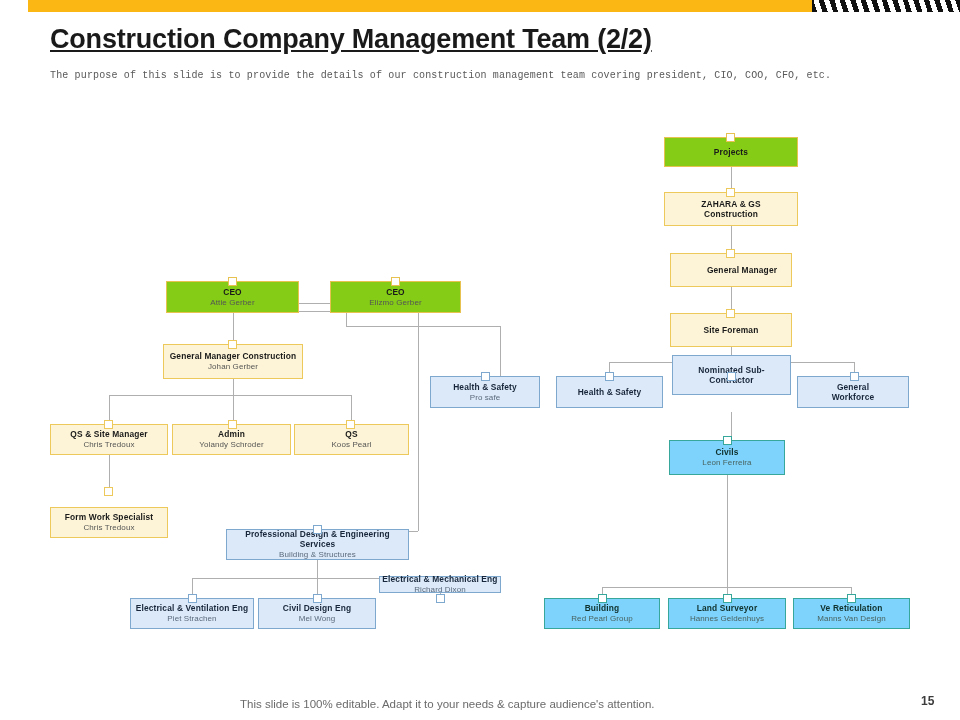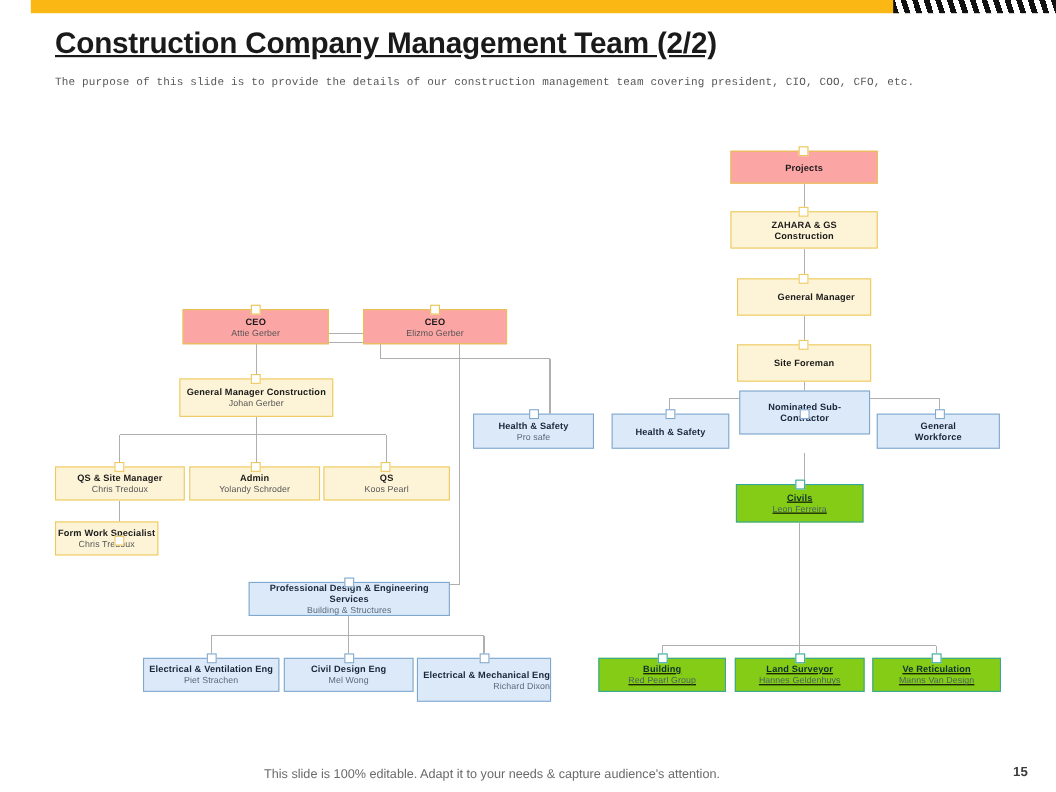--- a/index.html
+++ b/index.html
@@ -100,41 +100,40 @@
   }
   .node .sub {
     font-size: 8px;
     color: #555555;
     letter-spacing: 0.1px;
     margin-top: 1px;
   }
 
   
   .n-amber {
-    background: #fca5a5;
+    background: #84cc16;
     border-color: #E8C250;
     text-align: right;
   }
   
   .n-cream {
     background: #FDF4D7;
     border-color: #EDC95C;
   }
   
   .n-blue {
     background: #DCE9F8;
     border-color: #7FA8CE;
   }
   .n-blue .title { color: #17263a; }
   .n-blue .sub { color: #5a6a7d; }
   
   .n-teal {
-    background: #84cc16;
+    background: #7dd3fc;
     border-color: #36A79A;
-    text-decoration: underline;
   }
   .n-teal .title { color: #10302c; }
   .n-teal .sub { color: #4a6360; }
 
   
   .anchor {
     position: absolute;
     width: 9px; height: 9px;
     box-sizing: border-box;
     background: #ffffff;
@@ -304,21 +303,21 @@
     <div class="sub">Yolandy Schroder</div>
   </div>
   <div class="anchor a-cream" style="left:228px; top:420px;"></div>
 
   <div class="node n-cream" style="left:294px; top:424px; width:115px; height:31px;">
     <div class="title">QS</div>
     <div class="sub">Koos Pearl</div>
   </div>
   <div class="anchor a-cream" style="left:346px; top:420px;"></div>
 
-  <div class="node n-cream" style="left:50px; top:474px; width:94px; height:31px;text-align:center;">
+  <div class="node n-cream" style="left:50px; top:507px; width:118px; height:31px;text-align:center;">
     <div class="title">Form Work Specialist</div>
     <div class="sub">Chris Tredoux</div>
   </div>
   <div class="anchor a-cream" style="left:104px; top:487px;"></div>
 
   <div class="node n-blue" style="left:226px; top:529px; width:183px; height:31px;">
     <div class="title">Professional Design &amp; Engineering  Services</div>
     <div class="sub">Building &amp; Structures</div>
   </div>
   <div class="anchor a-blue" style="left:313px; top:525px;"></div>
@@ -328,21 +327,21 @@
     <div class="sub">Piet Strachen</div>
   </div>
   <div class="anchor a-blue" style="left:188px; top:594px;"></div>
 
   <div class="node n-blue" style="left:258px; top:598px; width:118px; height:31px;">
     <div class="title">Civil Design Eng</div>
     <div class="sub">Mel Wong</div>
   </div>
   <div class="anchor a-blue" style="left:313px; top:594px;"></div>
 
-  <div class="node n-blue" style="left:379px; top:598px; width:122px; height:40px;align-items:flex-end;">
+  <div class="node n-blue" style="left:379px; top:576px; width:122px; height:17px;">
     <div class="title">Electrical  &amp; Mechanical Eng</div>
     <div class="sub">Richard Dixon</div>
   </div>
   <div class="anchor a-blue" style="left:436px; top:594px;"></div>
 
   <div class="node n-teal" style="left:544px; top:598px; width:116px; height:31px;">
     <div class="title">Building</div>
     <div class="sub">Red Pearl Group</div>
   </div>
   <div class="anchor a-teal" style="left:598px; top:594px;"></div>

